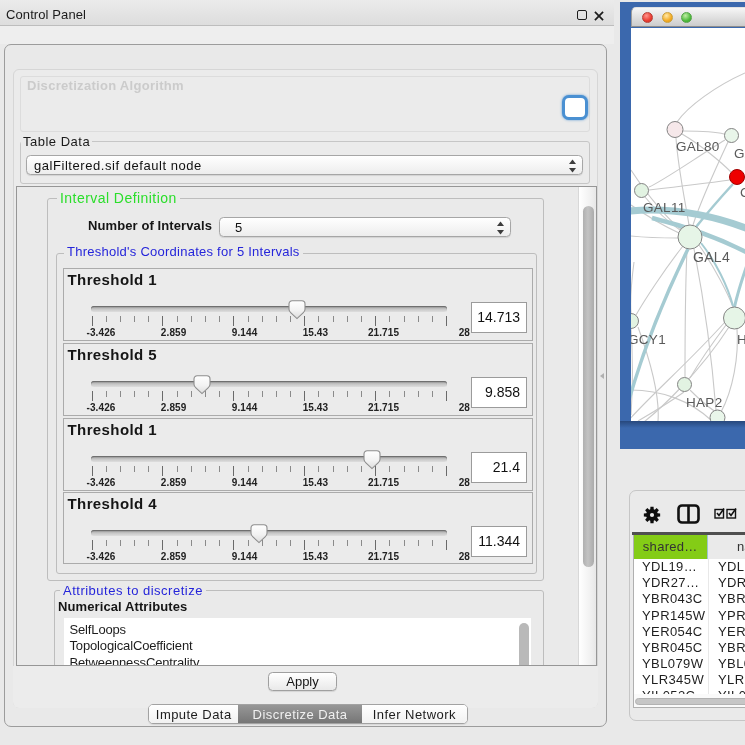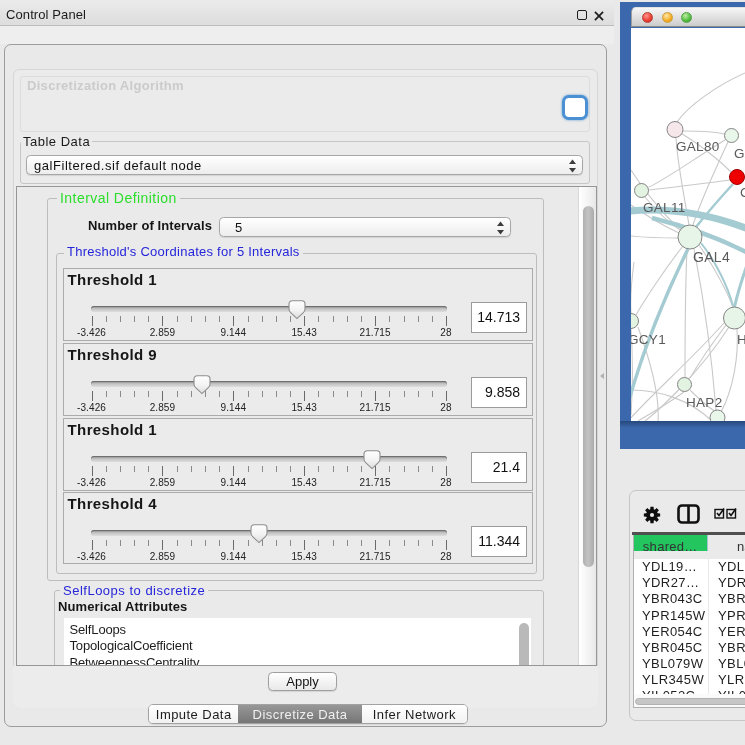--- a/index.html
+++ b/index.html
@@ -51,21 +51,21 @@
 #noi{left:71px;top:31px;font-size:13px;font-weight:bold;color:#151515;letter-spacing:.1px}
 #noicombo{left:202px;top:30px;width:292px;height:20px;line-height:19px}
 #noicombo .txt{position:absolute;left:15px;top:0}
 
 .thp{position:absolute;left:45.5px;width:470px;height:72.5px;border:1px solid #ababab;background:#ebebeb}
 .tht{position:absolute;left:4px;top:2px;font-size:15px;font-weight:bold;color:#151515;letter-spacing:.4px}
 .trk{position:absolute;left:27.5px;top:37px;width:356px;height:6px;border-radius:3px;background:linear-gradient(#7d7d7d,#c2c2c2 45%,#dedede);box-shadow:inset 0 1px 0 #6f6f6f}
 .tks{position:absolute;left:0;top:0;width:100%;height:100%}
 .tkM{position:absolute;top:47px;width:1px;height:10px;background:#6a6a6a}
 .tkm{position:absolute;top:47px;width:1px;height:6px;background:#8a8a8a}
-.tkL{position:absolute;top:58px;width:48px;text-align:center;font-size:10px;font-weight:normal;color:#222;letter-spacing:.1px}
+.tkL{position:absolute;top:58px;width:48px;text-align:right;font-size:10px;font-weight:bold;color:#222;letter-spacing:.1px}
 .thb{position:absolute;top:31px}
 .vbx{position:absolute;left:407.5px;top:33px;width:56px;height:31px;background:#fff;border:1px solid #9b9b9b;font-size:14px;color:#111;text-align:right;line-height:29px;padding-right:6px}
 
 #numatt{left:41px;top:412px;font-size:13px;font-weight:bold;color:#151515;letter-spacing:.1px}
 #attlist{left:46.5px;top:431px;width:467px;height:49px;background:#fff;font-size:13px;color:#1d1d1d;padding-top:4px}
 #attlist div{padding-left:6px;height:16.4px;line-height:16.4px;white-space:nowrap;letter-spacing:-.15px}
 #attsb{left:502px;top:436px;width:9.5px;height:44px;background:#b9b9b9;border-radius:5px 5px 0 0}
 
 #vsb{left:561px;top:0;width:20px;height:480px;background:linear-gradient(90deg,#ffffff,#f2f2f2 55%,#e4e4e4);border-left:1px solid #d8d8d8}
 #vsbthumb{left:566px;top:19px;width:11px;height:361px;border-radius:5.5px;background:linear-gradient(90deg,#b0b0b0,#c3c3c3 45%,#ababab)}
@@ -78,21 +78,21 @@
 #bluewin{left:620px;top:2px;width:125px;height:447px;background:#3b68ad}
 #nettb{left:631px;top:7px;width:114px;height:20px;background:linear-gradient(#f6f6f6,#cccccc);border-top:1px solid #e2e2e2;border-left:1px solid #9d9d9d;border-bottom:1px solid #8d8d8d;border-radius:5px 0 0 0}
 .light{position:absolute;top:11.5px;width:11px;height:11px;border-radius:50%}
 #netcv{left:631px;top:28px;width:114px;height:393px;background:#fff;overflow:hidden}
 #cvshadow{left:620px;top:421px;width:125px;height:7px;background:linear-gradient(#27487c,#3b68ad)}
 #tpbar{left:617px;top:453px;width:128px;height:30px;background:#e2e2e2;border-top:1px solid #d4d4d4;border-bottom:1px solid #dadada}
 #tpbar .t{position:absolute;left:18px;top:0;line-height:30px;font-size:14px;color:#2e2e2e;letter-spacing:-.2px}
 #tpanel{left:629px;top:490px;width:124px;height:231px;background:#eaeaea;border:1px solid #c6c6c6;border-radius:7px}
 #ttopline{left:632px;top:532px;width:113px;height:3px;background:#4f4f4f}
 #thead{left:633px;top:535px;width:112px;height:24px}
-#thead .h1{position:absolute;left:0.5px;top:0;width:74.5px;height:16px;background:#22c55e;border-right:1px solid #9fc2cf;font-size:13px;color:#333;text-align:center;line-height:24px;letter-spacing:.3px}
+#thead .h1{position:absolute;left:0.5px;top:0;width:74.5px;height:24px;background:#84cc16;border-right:1px solid #9fc2cf;font-size:13px;color:#333;text-align:center;line-height:24px;letter-spacing:.3px}
 #thead .h2{position:absolute;left:75px;top:0;width:37px;height:24px;background:#eaeaea;font-size:13px;color:#333;line-height:24px}
 #tbody{left:633.5px;top:559px;width:111.5px;height:134.5px;background:#fff;overflow:hidden}
 .trow{position:absolute;left:0;width:745px;height:16px;font-size:13px;color:#1f1f1f;letter-spacing:.4px}
 .trow .c1{position:absolute;left:8.5px;top:0;line-height:16px}
 .trow .c2{position:absolute;left:84.5px;top:0;line-height:16px}
 #tcolline{left:708px;top:559px;width:1px;height:134.5px;background:#e8e8e8}
 #thsb{left:633.5px;top:693.5px;width:111.5px;height:14.5px;background:#fafafa}
 #thsbthumb{left:634.5px;top:697.5px;width:115px;height:7px;border-radius:3.5px;background:#c6c6c6;border:1px solid #b2b2b2}
 #tbrd{left:633px;top:535px;width:112px;height:173px;border-left:1px solid #b0b0b0;border-bottom:1px solid #b0b0b0}
 </style></head>
@@ -182,21 +182,21 @@
           <div class="tkm" style="left:354.1px"></div>
           <div class="tkm" style="left:368.3px"></div>
           <div class="tkM" style="left:382.5px"></div>
           <div class="tkL" style="left:358.5px">28</div>
         </div>
         <div class="thb" style="left:224.0px"><svg width="18" height="20" viewBox="0 0 18 20">
             <path d="M4.2,0.7 h9.6 a3.2,3.2 0 0 1 3.2,3.2 v5.3 c0,1.6 -0.7,2.6 -1.9,3.7 L9,18.6 L2.9,12.9 C1.7,11.8 1,10.8 1,9.2 V3.9 a3.2,3.2 0 0 1 3.2,-3.2 Z" fill="url(#thg)" stroke="#8d8d8d" stroke-width="1.1"></path>
           </svg></div>
         <div class="vbx">14.713</div>
       </div><div class="thp" style="top:156.3px">
-        <div class="tht">Threshold 9</div>
+        <div class="tht">Threshold 5</div>
         <div class="trk"></div>
         <div class="tks">
           <div class="tkM" style="left:28.0px"></div>
           <div class="tkL" style="left:4.0px">-3.426</div>
           <div class="tkm" style="left:42.2px"></div>
           <div class="tkm" style="left:56.4px"></div>
           <div class="tkm" style="left:70.5px"></div>
           <div class="tkm" style="left:84.7px"></div>
           <div class="tkM" style="left:98.9px"></div>
           <div class="tkL" style="left:74.9px">2.859</div>
@@ -306,21 +306,21 @@
           <div class="tkm" style="left:368.3px"></div>
           <div class="tkM" style="left:382.5px"></div>
           <div class="tkL" style="left:358.5px">28</div>
         </div>
         <div class="thb" style="left:186.0px"><svg width="18" height="20" viewBox="0 0 18 20">
             <path d="M4.2,0.7 h9.6 a3.2,3.2 0 0 1 3.2,3.2 v5.3 c0,1.6 -0.7,2.6 -1.9,3.7 L9,18.6 L2.9,12.9 C1.7,11.8 1,10.8 1,9.2 V3.9 a3.2,3.2 0 0 1 3.2,-3.2 Z" fill="url(#thg)" stroke="#8d8d8d" stroke-width="1.1"></path>
           </svg></div>
         <div class="vbx">11.344</div>
       </div>
  <div class="grp" id="g_att"></div>
- <div class="gttl" id="g_att_t">SelfLoops to discretize</div>
+ <div class="gttl" id="g_att_t">Attributes to discretize</div>
  <div class="abs" id="numatt" style="position:absolute">Numerical Attributes</div>
  <div class="abs" id="attlist" style="position:absolute">
         <div>SelfLoops</div>
         <div>TopologicalCoefficient</div>
         <div>BetweennessCentrality</div>
       </div>
  <div class="abs" id="attsb" style="position:absolute"></div>
  <div class="abs" id="vsb" style="position:absolute"></div>
  <div class="abs" id="vsbthumb" style="position:absolute"></div>
 </div>

